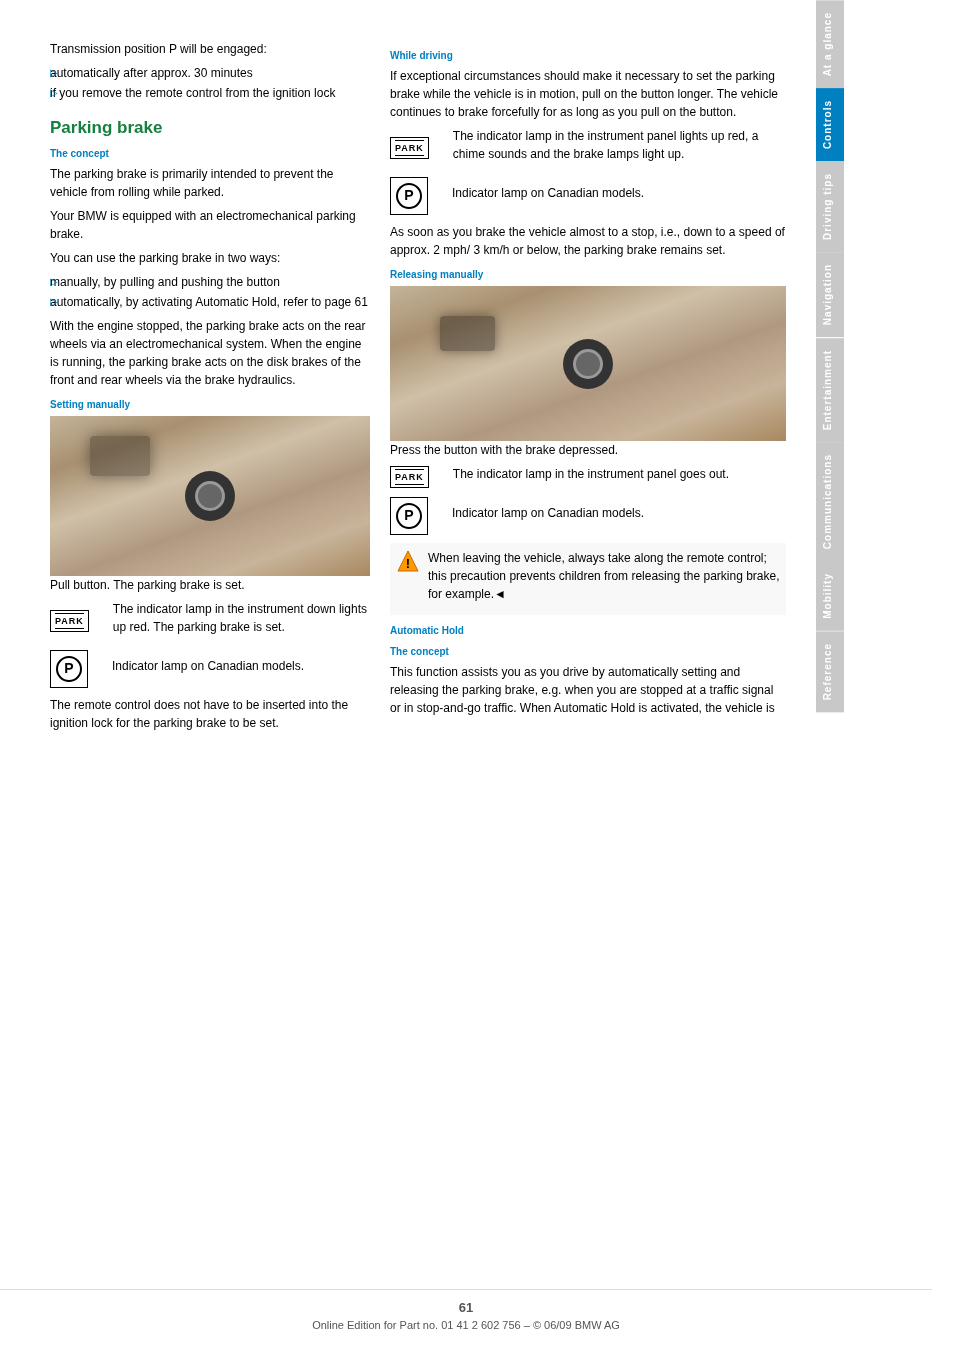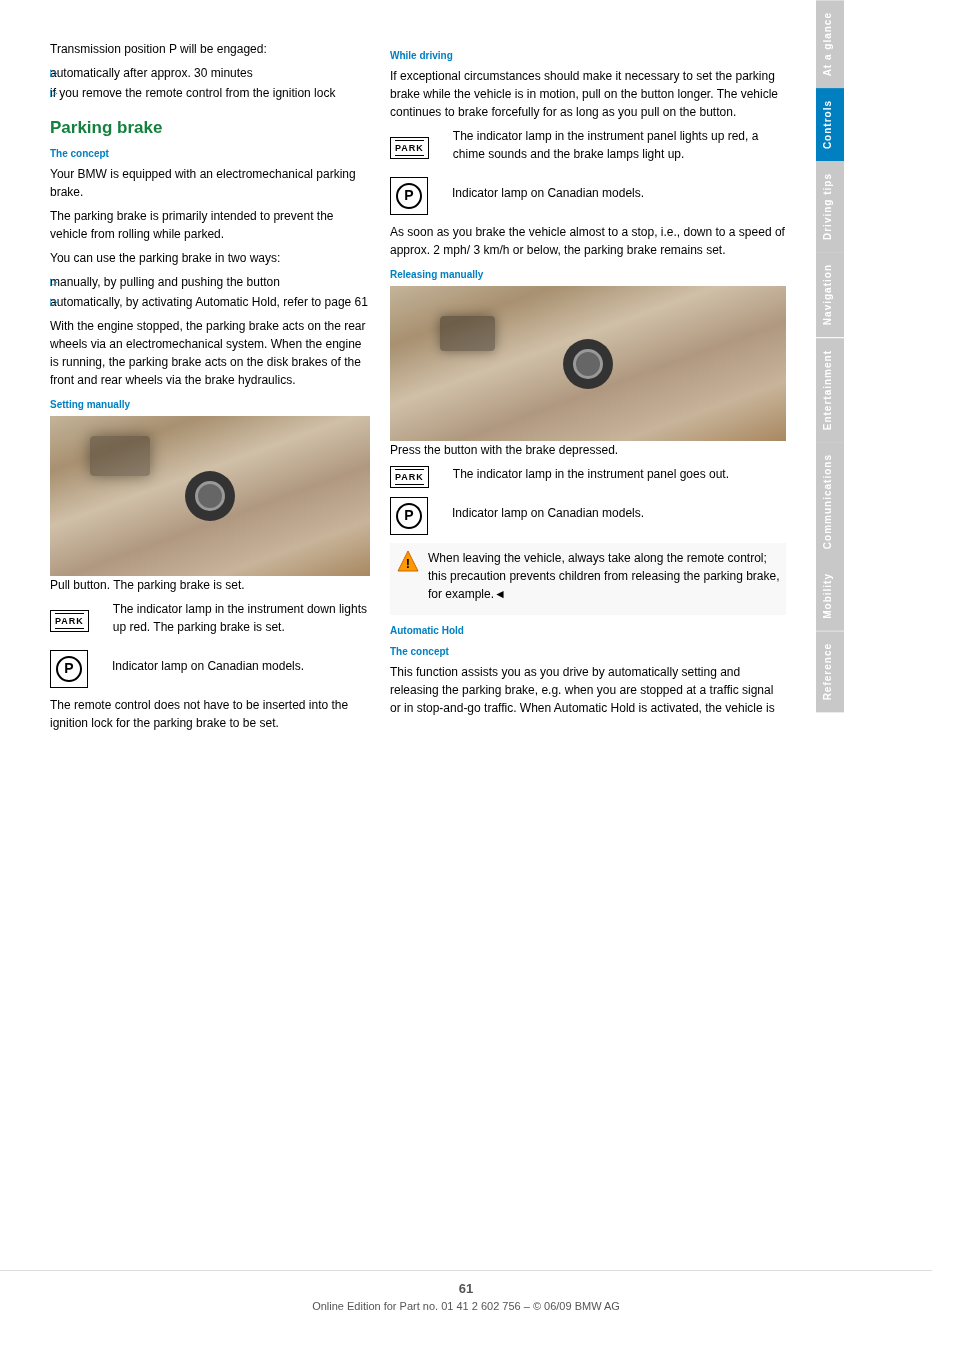--- a/index.html
+++ b/index.html
@@ -187,21 +187,21 @@
       width: 24px;
       height: 24px;
     }
     .page-footer {
       text-align: center;
       font-size: 11px;
       color: #555;
       padding: 10px;
       border-top: 1px solid #ddd;
       position: absolute;
-      bottom: 36px;
+      bottom: 17px;
       left: 0;
       right: 28px;
     }
     .page-number {
       font-size: 13px;
       font-weight: bold;
       margin-bottom: 4px;
     }
     
     .car-interior-left {
@@ -252,22 +252,22 @@
 
       <p>Transmission position P will be engaged:</p>
       <ul class="bullet-list">
         <li>automatically after approx. 30 minutes</li>
         <li>if you remove the remote control from the ignition lock</li>
       </ul>
 
       <h2 class="section-title">Parking brake</h2>
 
       <h3 class="subsection-title">The concept</h3>
+      <p>The parking brake is primarily intended to prevent the vehicle from rolling while parked.</p>
       <p>Your BMW is equipped with an electromechanical parking brake.</p>
-      <p>The parking brake is primarily intended to prevent the vehicle from rolling while parked.</p>
       <p>You can use the parking brake in two ways:</p>
       <ul class="bullet-list">
         <li>manually, by pulling and pushing the button</li>
         <li>automatically, by activating Automatic Hold, refer to page 61</li>
       </ul>
       <p>With the engine stopped, the parking brake acts on the rear wheels via an electromechanical system. When the engine is running, the parking brake acts on the disk brakes of the front and rear wheels via the brake hydraulics.</p>
 
       <h3 class="subsection-title">Setting manually</h3>
 
       <div class="car-interior-left">

